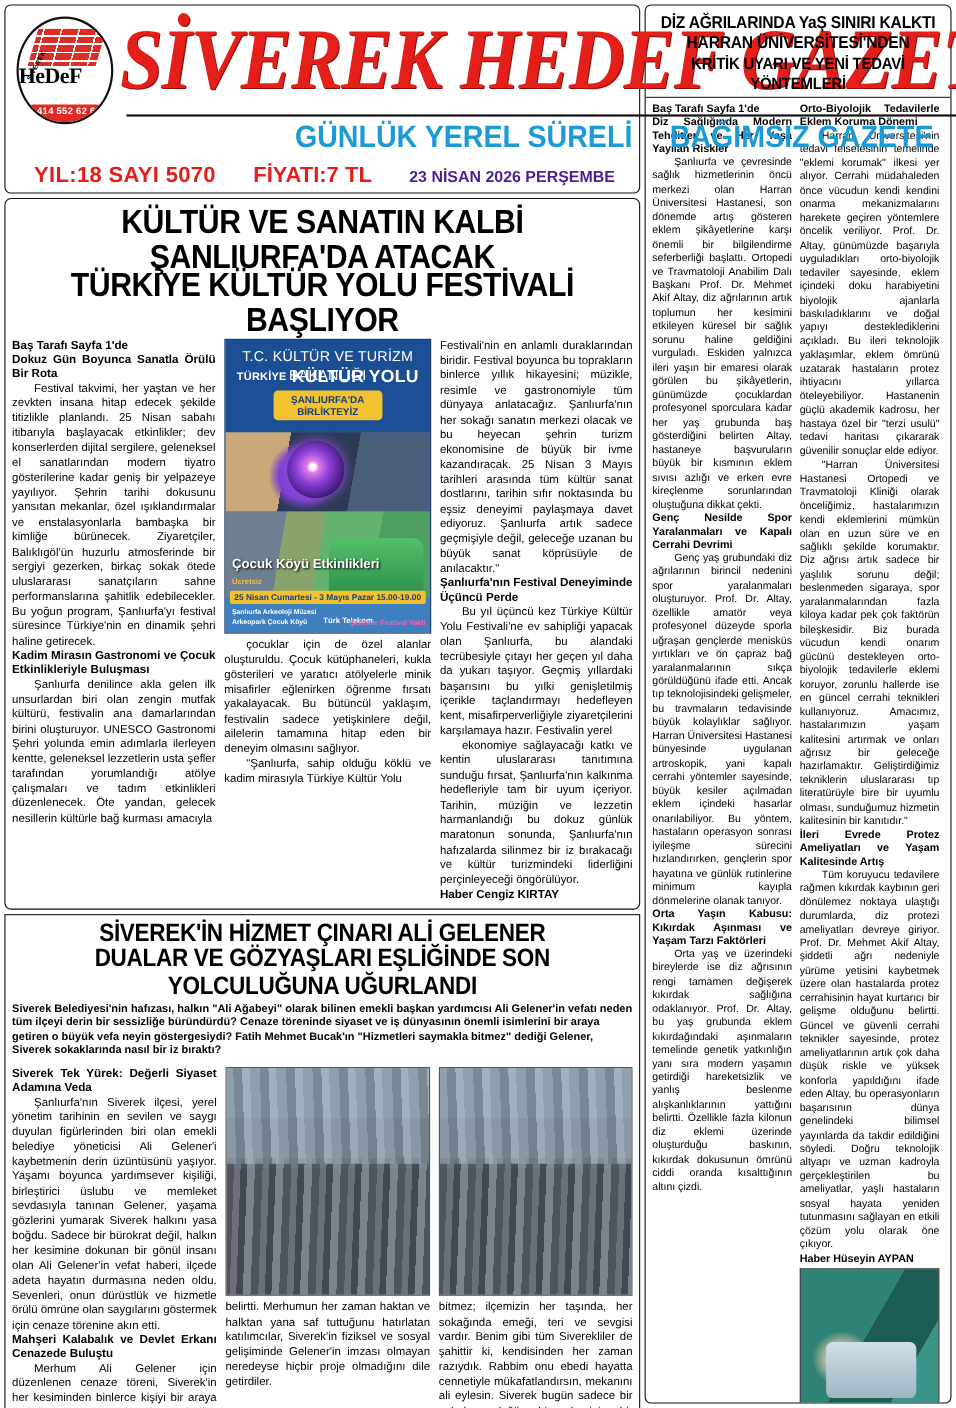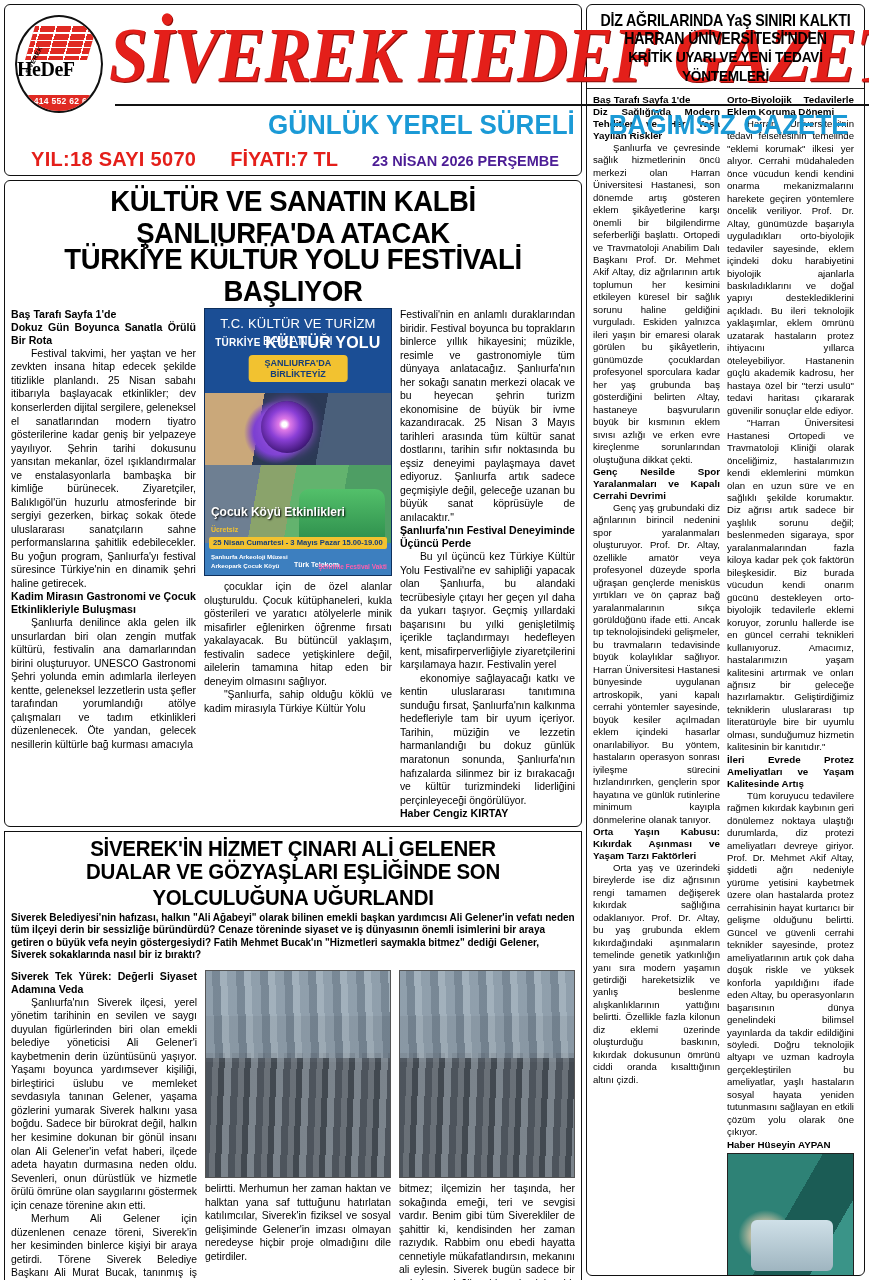--- a/index.html
+++ b/index.html
@@ -332,20 +332,21 @@
       <div class="hl2-block">
         <div class="hl2">SİVEREK'İN HİZMET ÇINARI ALİ GELENER</div>
         <div class="hl2 line2">DUALAR VE GÖZYAŞLARI EŞLİĞİNDE SON YOLCULUĞUNA UĞURLANDI</div>
         <div class="lede">Siverek Belediyesi'nin hafızası, halkın "Ali Ağabeyi" olarak bilinen emekli başkan yardımcısı Ali Gelener'in vefatı neden tüm ilçeyi derin bir sessizliğe büründürdü? Cenaze töreninde siyaset ve iş dünyasının önemli isimlerini bir araya getiren o büyük vefa neyin göstergesiydi? Fatih Mehmet Bucak'ın "Hizmetleri saymakla bitmez" dediği Gelener, Siverek sokaklarında nasıl bir iz bıraktı?</div>
       </div>
       <div class="art2">
 
         <div class="col c1">
           <div class="subhead">Siverek Tek Yürek: Değerli Siyaset Adamına Veda</div>
           <p class="para">Şanlıurfa'nın Siverek ilçesi, yerel yönetim tarihinin en sevilen ve saygı duyulan figürlerinden biri olan emekli belediye yöneticisi Ali Gelener'i kaybetmenin derin üzüntüsünü yaşıyor. Yaşamı boyunca yardımsever kişiliği, birleştirici üslubu ve memleket sevdasıyla tanınan Gelener, yaşama gözlerini yumarak Siverek halkını yasa boğdu. Sadece bir bürokrat değil, halkın her kesimine dokunan bir gönül insanı olan Ali Gelener'in vefat haberi, ilçede adeta hayatın durmasına neden oldu. Sevenleri, onun dürüstlük ve hizmetle örülü ömrüne olan saygılarını göstermek için cenaze törenine akın etti.</p>
+          <div class="subhead">Mahşeri Kalabalık ve Devlet Erkanı Cenazede Buluştu</div>
           <p class="para">Merhum Ali Gelener için düzenlenen cenaze töreni, Siverek'in her kesiminden binlerce kişiyi bir araya getirdi. Törene Siverek Belediye Başkanı Ali Murat Bucak, tanınmış iş insanı Fatih Mehmet Bucak, eski belediye başkan yardımcıları, siyasi parti temsilcileri, STK başkanları ve çok sayıda vatandaş katıldı. Saf tutan kalabalığın yüzündeki hüzün, Gelener'in yıllar boyu inşa ettiği dostluk köprülerinin ne kadar sağlam olduğunu bir kez daha kanıtladı. Cenaze namazının ardından omuzlara alınan naaşı, dualar eşliğinde ebedi yolculuğuna uğurlanırken, katılımcılar merhumun ailesine başsağlığı dileklerini iletti.</p>
 
         </div>
 
         <div class="col c2">
           <div class="photo2"></div>
           <p class="para noind">belirtti. Merhumun her zaman haktan ve halktan yana saf tuttuğunu hatırlatan katılımcılar, Siverek'in fiziksel ve sosyal gelişiminde Gelener'in imzası olmayan neredeyse hiçbir proje olmadığını dile getirdiler.</p>
 
         </div>
 

